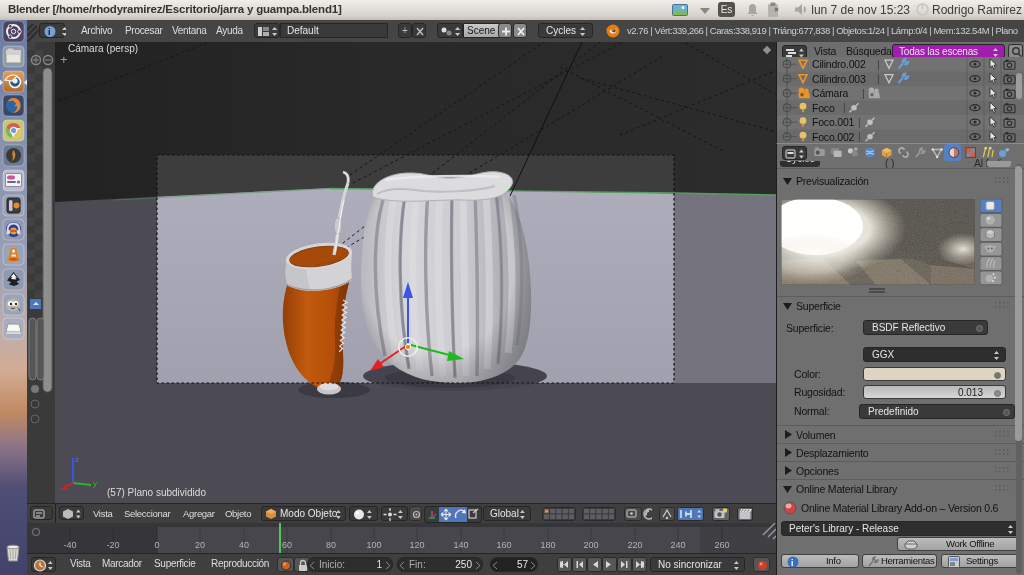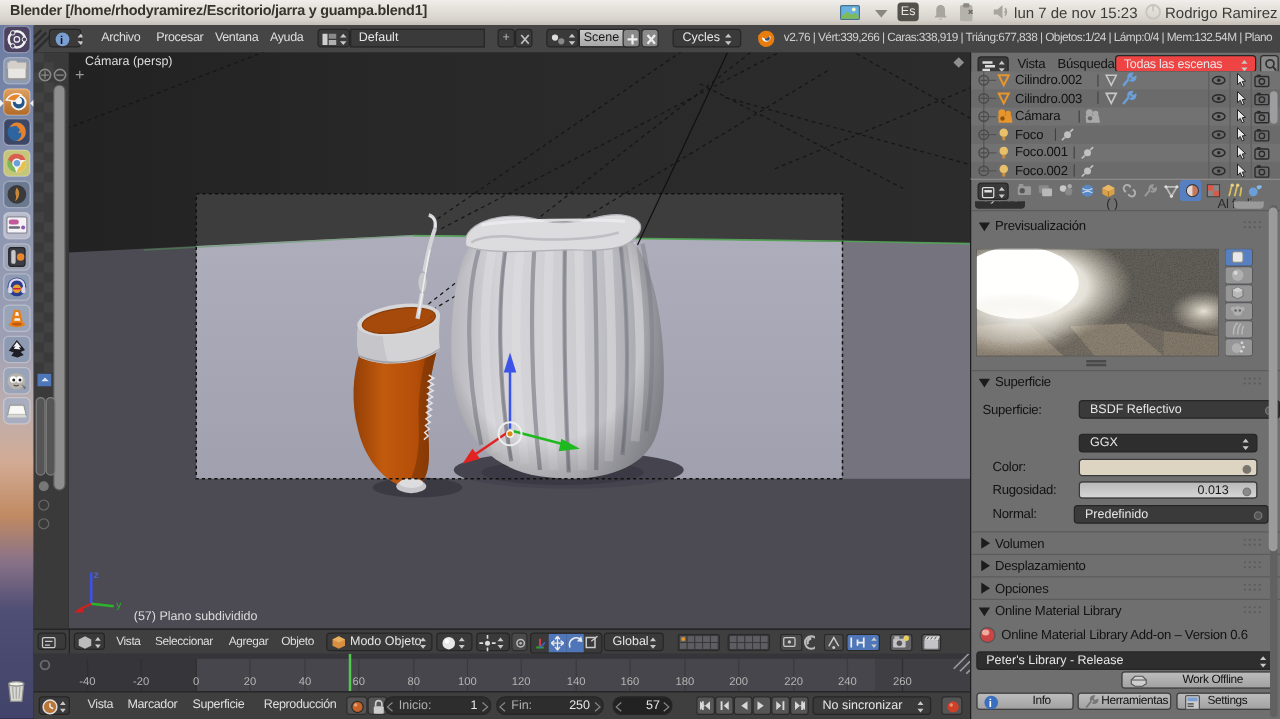--- a/index.html
+++ b/index.html
@@ -740,21 +740,21 @@
     <div class="dark" style="left:5px;top:3px;width:25px;height:14px;">
       <svg width="25" height="14">
           <rect x="3" y="3" width="8" height="2" fill="#ddd"></rect>
           <rect x="5" y="6" width="8" height="2" fill="#ddd"></rect>
           <rect x="3" y="9" width="6" height="2" fill="#ddd"></rect>
       <path d="M16,5.5 l2.4,-3 l2.4,3 z M16,8.5 l2.4,3 l2.4,-3 z" fill="#c8c8c8"></path>
         </svg>
     </div>
     <div class="ptxt" style="left:37px;top:3px;">Vista</div>
     <div class="ptxt" style="left:69px;top:3px;">Búsqueda</div>
-    <div class="dark" style="left:115px;top:2px;width:113px;height:14px;background:#ef4444;">
+    <div class="dark" style="left:115px;top:2px;width:113px;height:14px;background:#a21caf;">
         <span style="position:absolute;left:6px;top:1px;font-size:10px;letter-spacing:-0.2px;">Todas las escenas</span>
       <svg style="position:absolute;right:1px;top:0" width="11" height="15">
           <path d="M1,6 l2.5,-3 l2.5,3 z M1,9 l2.5,3 l2.5,-3 z" fill="#c8c8c8"></path>
         </svg>
     </div>
     <div class="btn" style="left:231px;top:2px;width:15px;height:15px;background:#8a8a8a;"><svg width="15" height="15">
           <circle cx="7" cy="6" r="3.2" fill="none" stroke="#333" stroke-width="1.4"></circle>
           <line x1="9.5" y1="8.5" x2="12" y2="11.5" stroke="#333" stroke-width="1.6"></line>
         </svg></div>
 
@@ -1080,21 +1080,21 @@
         </svg>
       </div>
     <div class="abs" style="left:92px;top:144px;width:16px;height:1.5px;background:#4a4a4a;box-shadow:0 3px 0 #4a4a4a;"></div>
     <div class="abs" style="left:0px;top:152px;width:248px;height:1px;background:#5c5c5c;"></div>
 
     <div class="ptxt" style="left:19px;top:156px;">Superficie</div>
     <svg class="abs" style="left:6px;top:158px;" width="10" height="9">
         <path d="M0,1 L9,1 L4.5,8 Z" fill="#1c1c1c"></path>
       </svg>
     <div class="ptxt" style="left:9px;top:178px;">Superficie:</div>
-    <div class="dark wdg" style="left:86px;top:176px;width:161px;height:15px;">
+    <div class="dark wdg" style="left:86px;top:176px;width:125px;height:15px;">
         <span style="position:absolute;left:8px;top:1px;">BSDF Reflectivo</span>
         <span class="sock"></span>
       </div>
     <div class="dark wdg" style="left:86px;top:203px;width:143px;height:15px;background:#2e2e2e;">
         <span style="position:absolute;left:8px;top:1px;">GGX</span>
       <svg style="position:absolute;right:1px;top:0" width="11" height="15">
           <path d="M1,6 l2.5,-3 l2.5,3 z M1,9 l2.5,3 l2.5,-3 z" fill="#c8c8c8"></path>
         </svg>
     </div>
     <div class="ptxt" style="left:17px;top:224px;">Color:</div>

